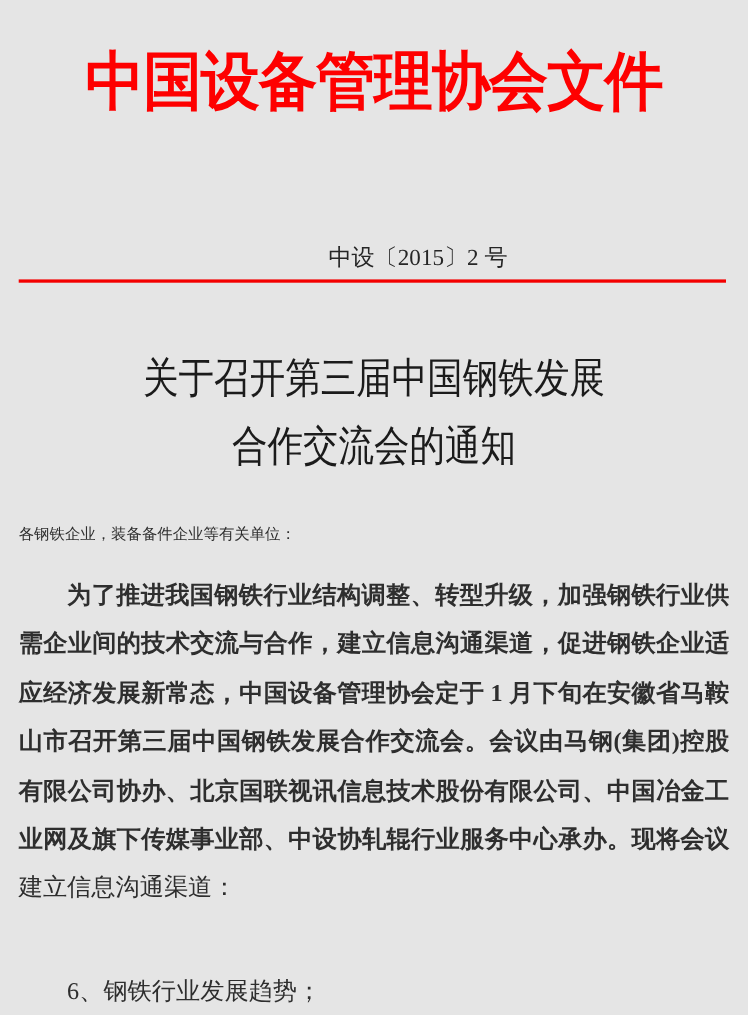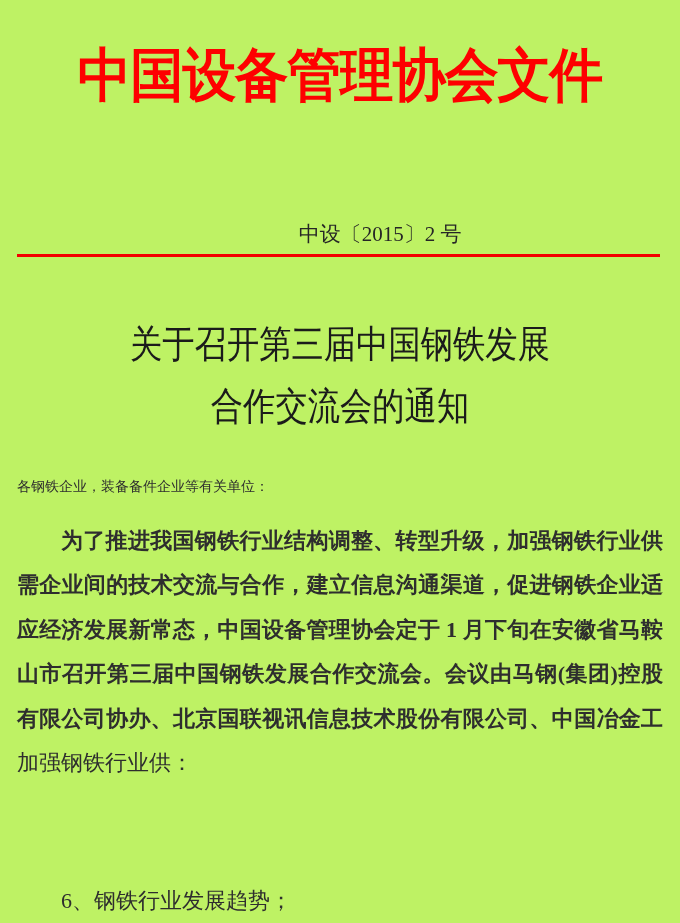--- a/index.html
+++ b/index.html
@@ -4,21 +4,21 @@
 <style>
   html, body {
     margin: 0;
     padding: 0;
     background: #ffffff;
   }
   .page {
     position: relative;
     width: 680px;
     height: 923px;
-    background: #bef264;
+    background: #e5e5e5;
     overflow: hidden;
     font-family: "Liberation Serif", "DejaVu Serif", serif;
   }
   .masthead {
     position: absolute;
     top: 44px;
     left: 0;
     width: 680px;
     text-align: center;
     font-family: "Liberation Sans", "DejaVu Sans", sans-serif;
@@ -140,19 +140,20 @@
   </div>
 
   <div class="salutation">各钢铁企业，装备备件企业等有关单位：</div>
 
   <div class="body-paragraph">
     <div class="para-line first stretch">为了推进我国钢铁行业结构调整、转型升级，加强钢铁行业供</div>
     <div class="para-line stretch">需企业间的技术交流与合作，建立信息沟通渠道，促进钢铁企业适</div>
     <div class="para-line stretch">应经济发展新常态，中国设备管理协会定于 1 月下旬在安徽省马鞍</div>
     <div class="para-line stretch">山市召开第三届中国钢铁发展合作交流会。会议由马钢(集团)控股</div>
     <div class="para-line stretch">有限公司协办、北京国联视讯信息技术股份有限公司、中国冶金工</div>
-    <div class="para-line">加强钢铁行业供：</div>
+    <div class="para-line stretch">业网及旗下传媒事业部、中设协轧辊行业服务中心承办。现将会议</div>
+    <div class="para-line">建立信息沟通渠道：</div>
   </div>
 
 
   <div class="list-item">6、钢铁行业发展趋势；</div>
 
 </div>
 
 </body></html>

